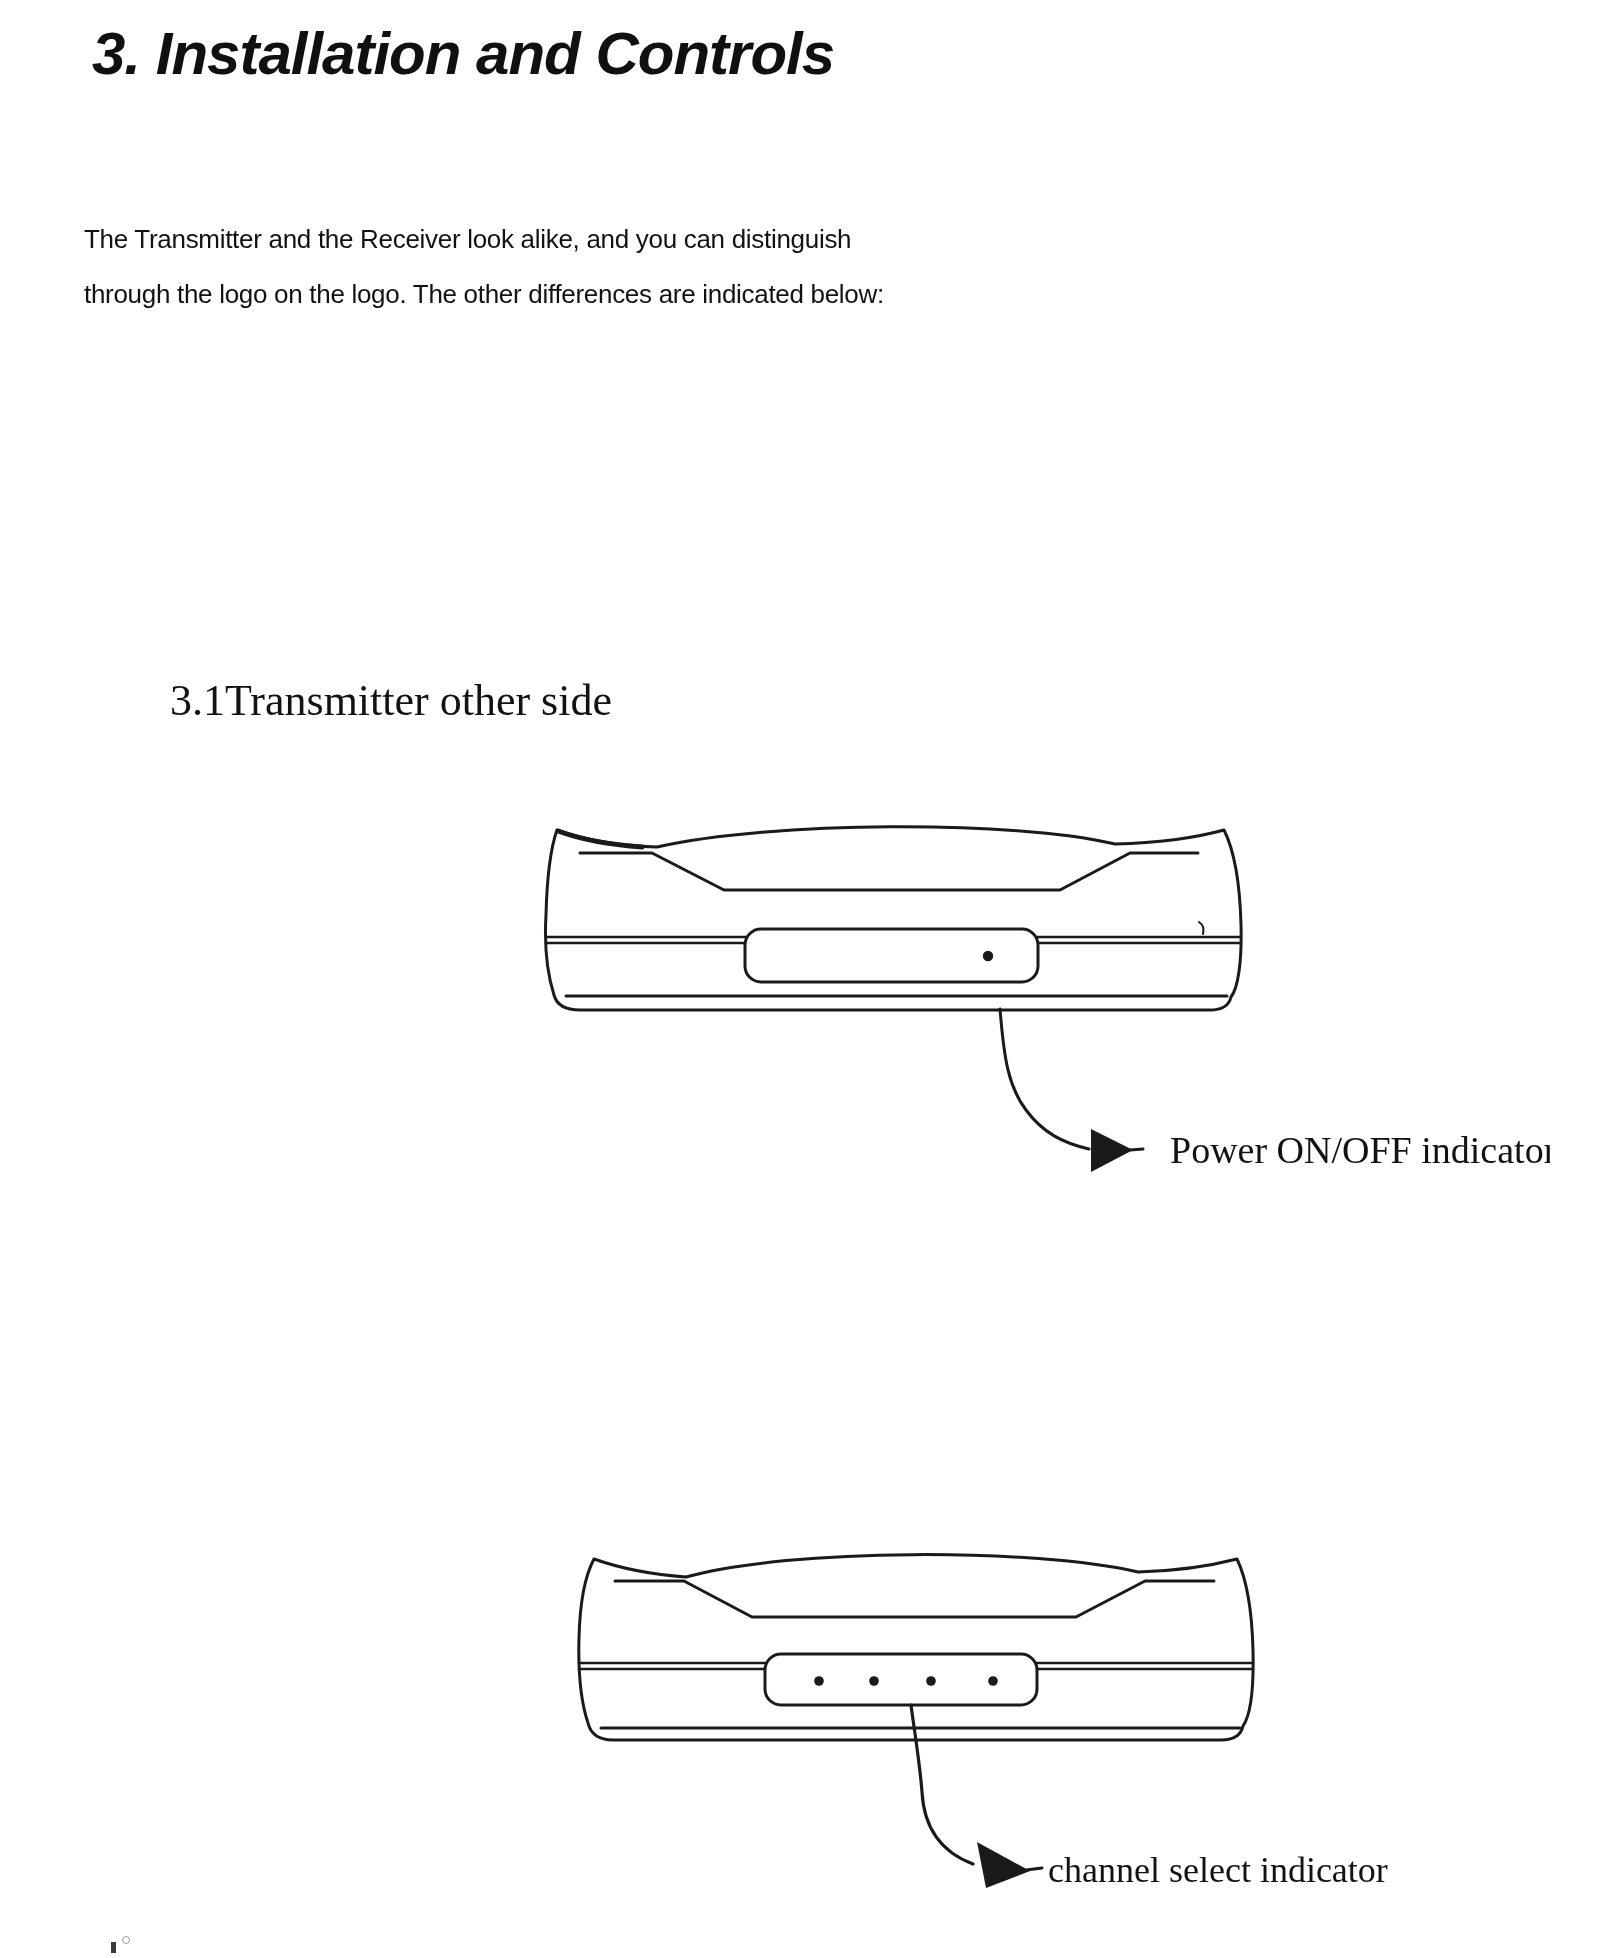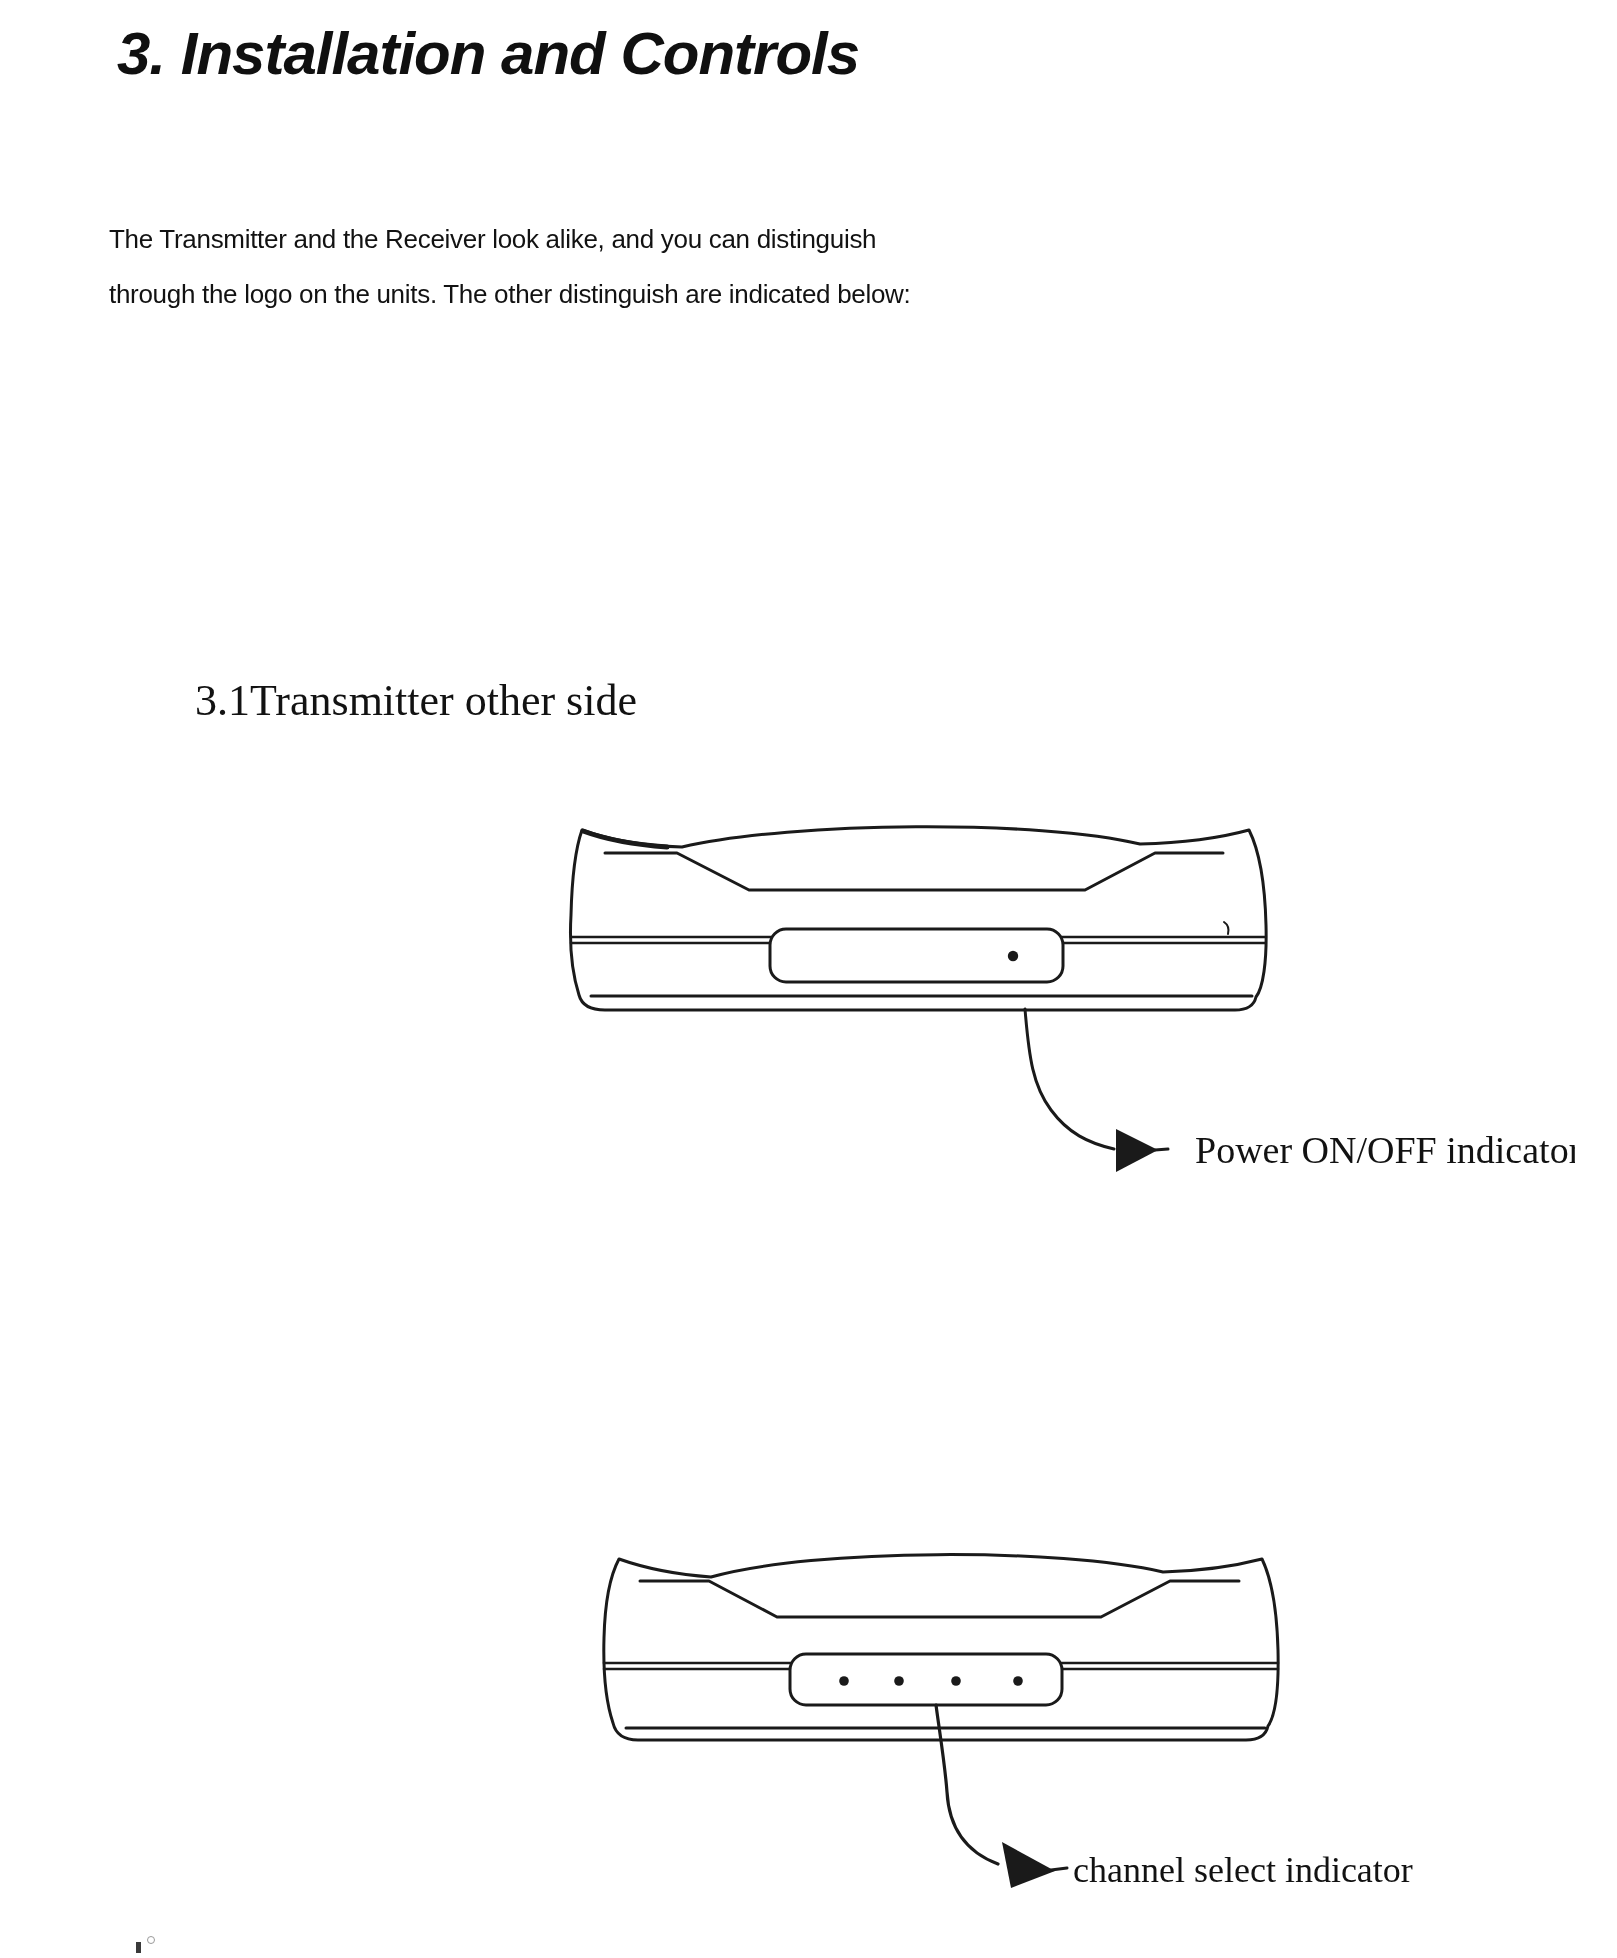--- a/index.html
+++ b/index.html
@@ -1,17 +1,17 @@
 <!DOCTYPE html>
 <html><head>
 <meta charset="utf-8">
 <style>
   html,body{margin:0;padding:0;background:#ffffff;}
   .page{position:relative;width:1550px;height:1958px;background:#ffffff;overflow:hidden;
-        font-family:"Liberation Sans",sans-serif;color:#141414;margin-left:25px;}
+        font-family:"Liberation Sans",sans-serif;color:#141414;}
   .page-title{position:absolute;left:92px;top:18px;margin:0;
         font-family:"Liberation Sans",sans-serif;font-style:italic;font-weight:bold;
         font-size:60px;line-height:72px;letter-spacing:-1px;color:#101010;white-space:nowrap;}
   .intro{position:absolute;left:84px;top:212px;
         font-size:26px;line-height:55px;color:#121212;}
   .intro-line{white-space:nowrap;letter-spacing:-0.3px;}
   .sec-title{position:absolute;font-family:"Liberation Serif",serif;font-size:44px;
         line-height:50px;color:#121212;white-space:nowrap;}
   .s1{left:170px;top:676px;}
   .s2{left:190px;top:1394px;}
@@ -28,21 +28,21 @@
 </style>
 </head>
 <body>
 
 <div class="page">
 
   <h1 class="page-title">3. Installation and Controls</h1>
 
   <div class="intro">
     <div class="intro-line">The Transmitter and the Receiver look alike, and you can distinguish</div>
-    <div class="intro-line">through the logo on the units. The other distinguish are indicated below:</div>
+    <div class="intro-line">through the logo on the logo. The other differences are indicated below:</div>
   </div>
 
   <div class="sec-title s1">3.1Transmitter other side</div>
 
   <svg class="fig fig-tx" viewBox="510 795 760 390" xmlns="http://www.w3.org/2000/svg">
 
     <path class="ink" stroke-width="3" d="M 557 830
          C 590 842 625 846 657 847
          C 770 821 1015 820 1115 844
          C 1155 843 1195 838 1224 830

